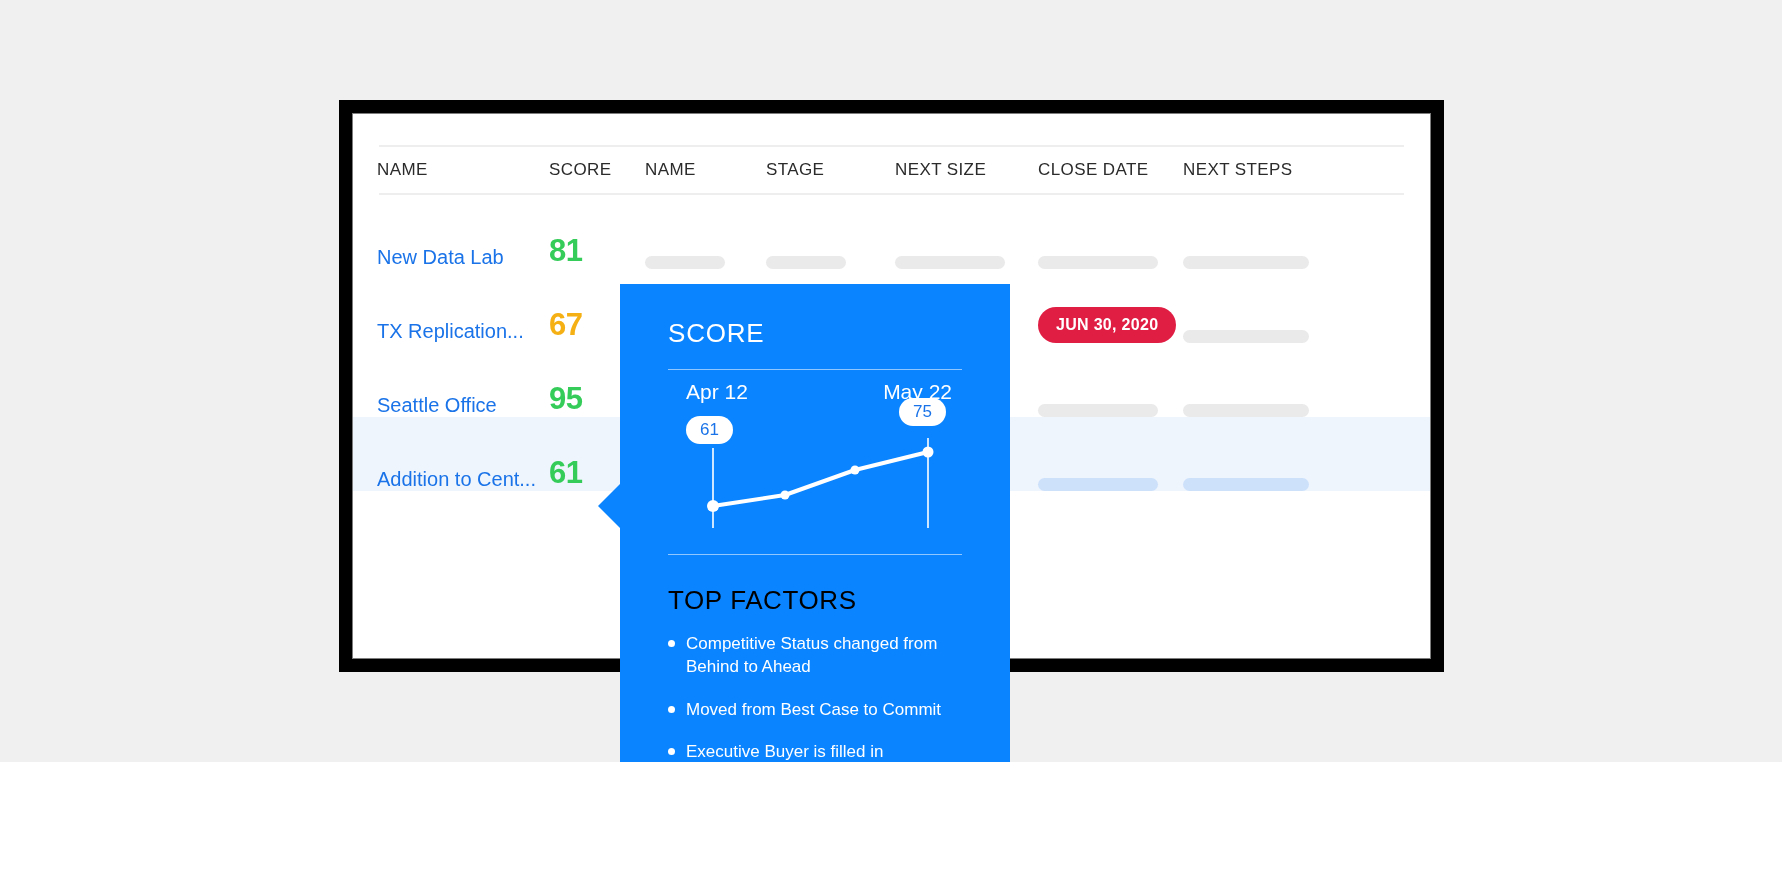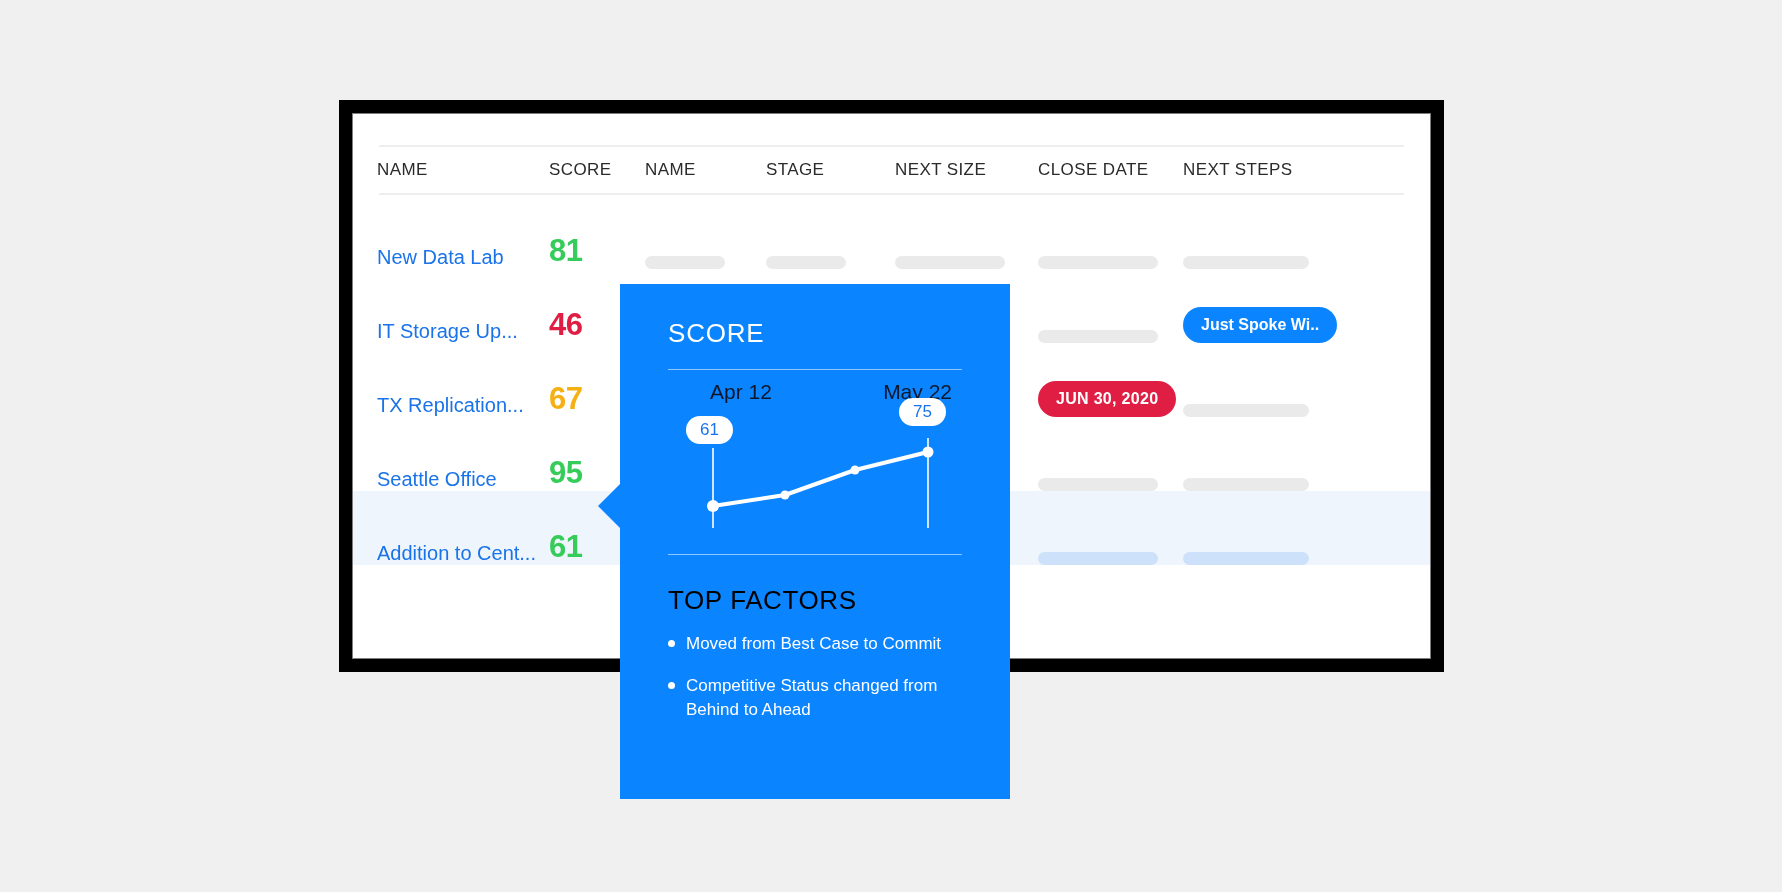--- a/index.html
+++ b/index.html
@@ -5,21 +5,21 @@
   * { box-sizing: border-box; margin: 0; padding: 0; }
   html, body {
     width: 1782px;
     height: 892px;
     overflow: hidden;
     font-family: "Liberation Sans", sans-serif;
   }
   #stage {
     position: relative;
     width: 1782px;
-    height: 892px;
+    height: 762px;
     background: #f0f0f0;
     overflow: hidden;
   }
 
   
   #bg-layer {
     position: absolute;
     inset: 0;
     width: 1782px;
     height: 892px;
@@ -172,23 +172,22 @@
 
   #chart-area {
     position: relative;
     height: 170px;
     margin-top: 10px;
   }
   .chart-date {
     position: absolute;
     top: 0;
     font-size: 21px;
-    color: #0f172a;
+    color: #ffffff;
     white-space: nowrap;
-    margin-left: 24px;
   }
   .val-bubble {
     position: absolute;
     background: #ffffff;
     color: #1a73e8;
     font-size: 17px;
     font-weight: 500;
     border-radius: 14px;
     padding: 4px 14px;
     line-height: 1.15;
@@ -275,35 +274,20 @@
               <div class="skel w110"></div>
             </div>
           <div class="c-close">
               <div class="skel w120"></div>
             </div>
           <div class="c-next">
               <div class="skel w126"></div>
             </div>
         </div>
 
-        <div class="row">
-          <div class="c-name"><span class="deal-name">IT Storage Up...</span></div>
-          <div class="c-score"><span class="score bad">46</span></div>
-          <div class="c-owner">
-              <div class="skel w80"></div>
-            </div>
-          <div class="c-stage">
-              <div class="skel w80"></div>
-            </div>
-          <div class="c-deal"><span class="pill red">$310,000</span></div>
-          <div class="c-close">
-              <div class="skel w120"></div>
-            </div>
-          <div class="c-next"><span class="pill blue">Just Spoke Wi..</span></div>
-        </div>
 
         <div class="row">
           <div class="c-name"><span class="deal-name">TX Replication...</span></div>
           <div class="c-score"><span class="score mid">67</span></div>
           <div class="c-owner">
               <div class="skel w80"></div>
             </div>
           <div class="c-stage">
               <div class="skel w80"></div>
             </div>
@@ -385,22 +369,26 @@
       </svg>
     </div>
 
     <div class="card-divider" id="card-divider-2"></div>
 
     <div class="factors-title">TOP FACTORS</div>
 
     <div class="factor-list">
       <div class="factor-item">
         <span class="factor-dot"></span>
+        <span class="factor-text">Competitive Status changed from Behind to Ahead</span>
+      </div>
+      <div class="factor-item">
+        <span class="factor-dot"></span>
         <span class="factor-text">Moved from Best Case to Commit</span>
       </div>
       <div class="factor-item">
         <span class="factor-dot"></span>
-        <span class="factor-text">Competitive Status changed from Behind to Ahead</span>
+        <span class="factor-text">Executive Buyer is filled in</span>
       </div>
     </div>
   </div>
 
 </div>
 
 </body></html>

